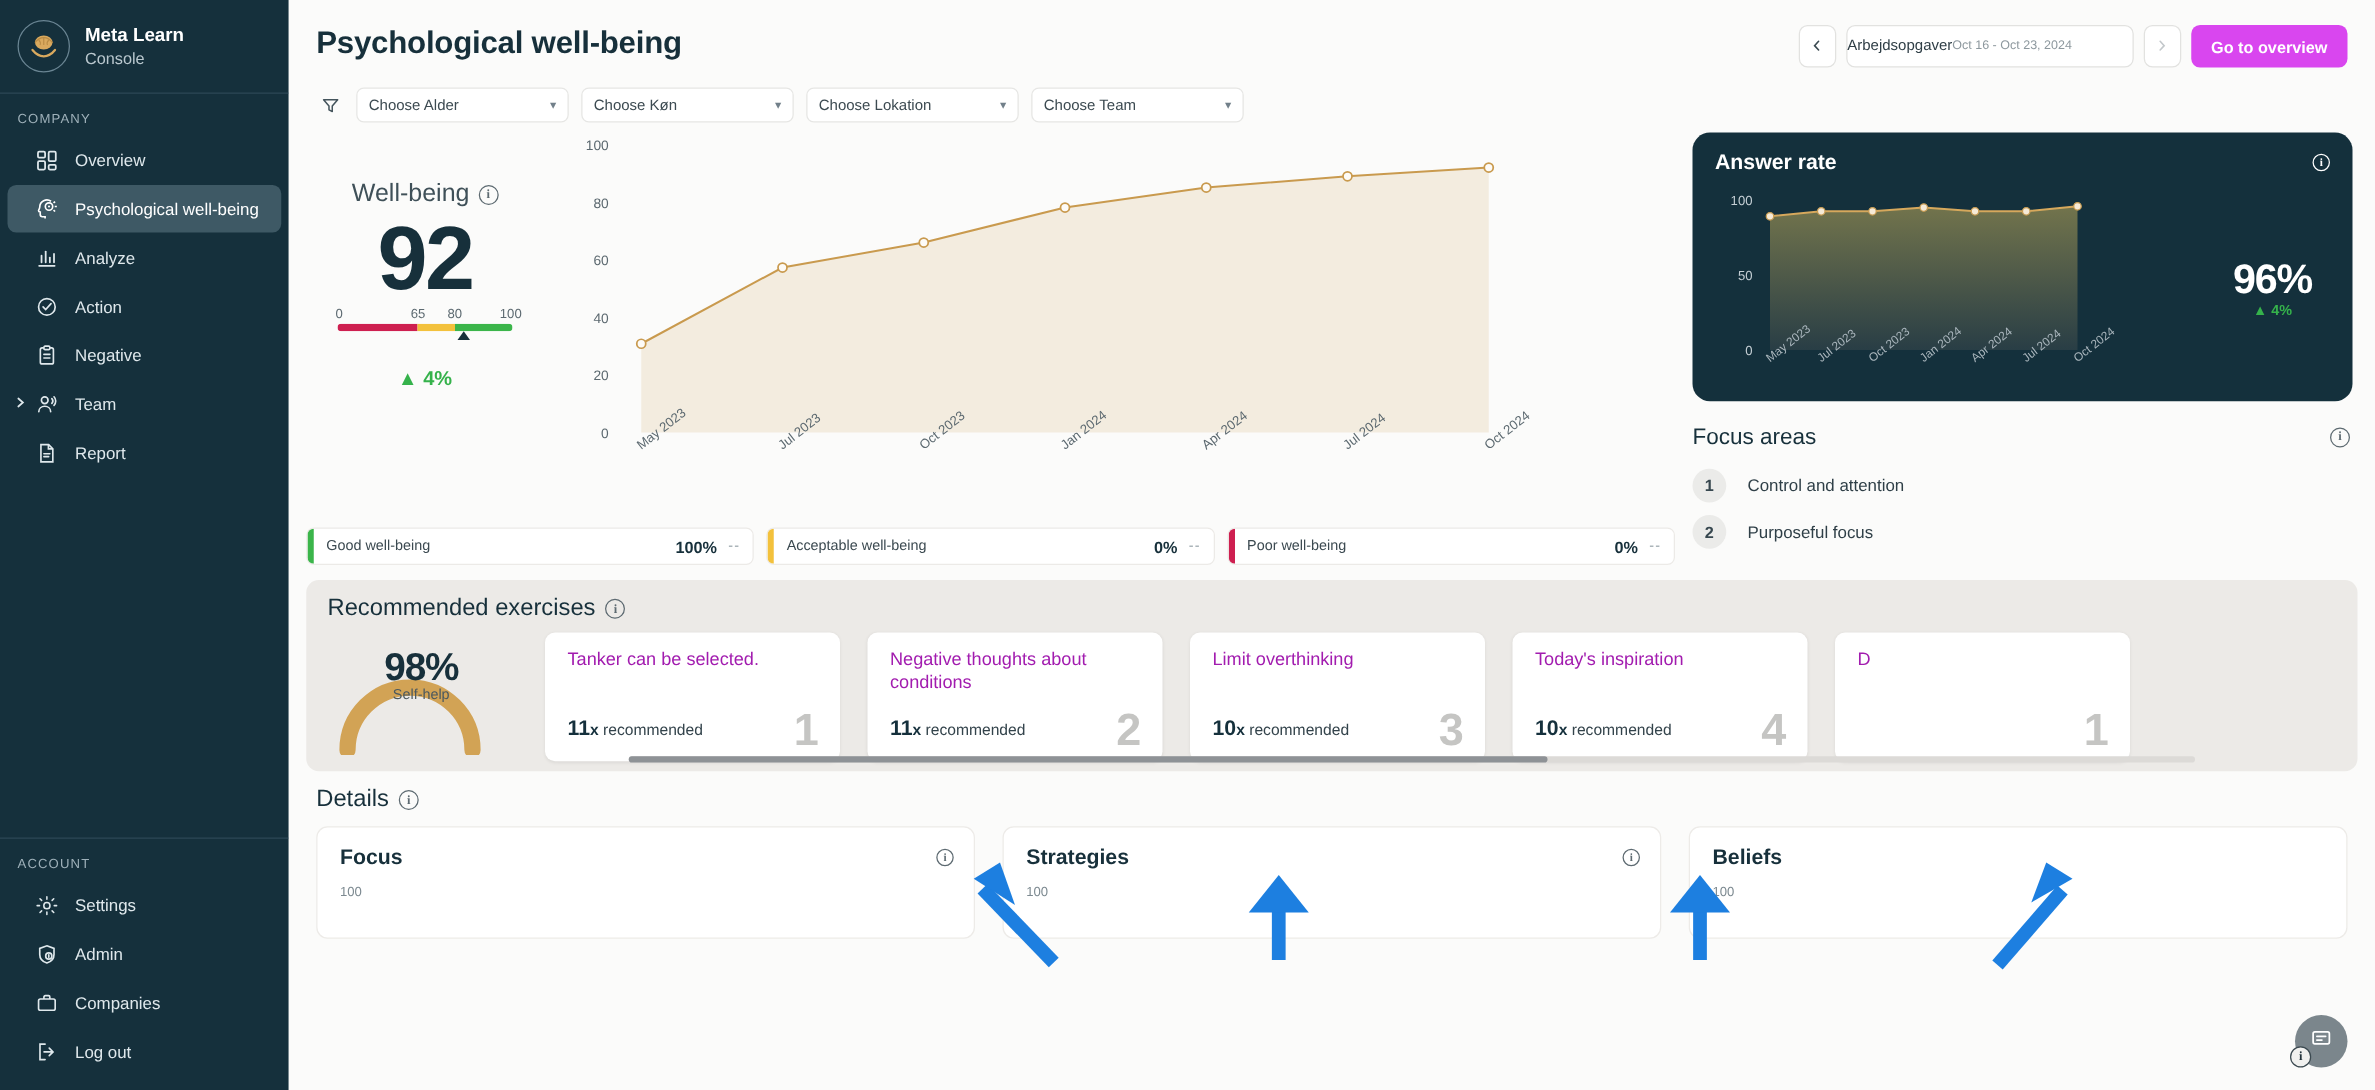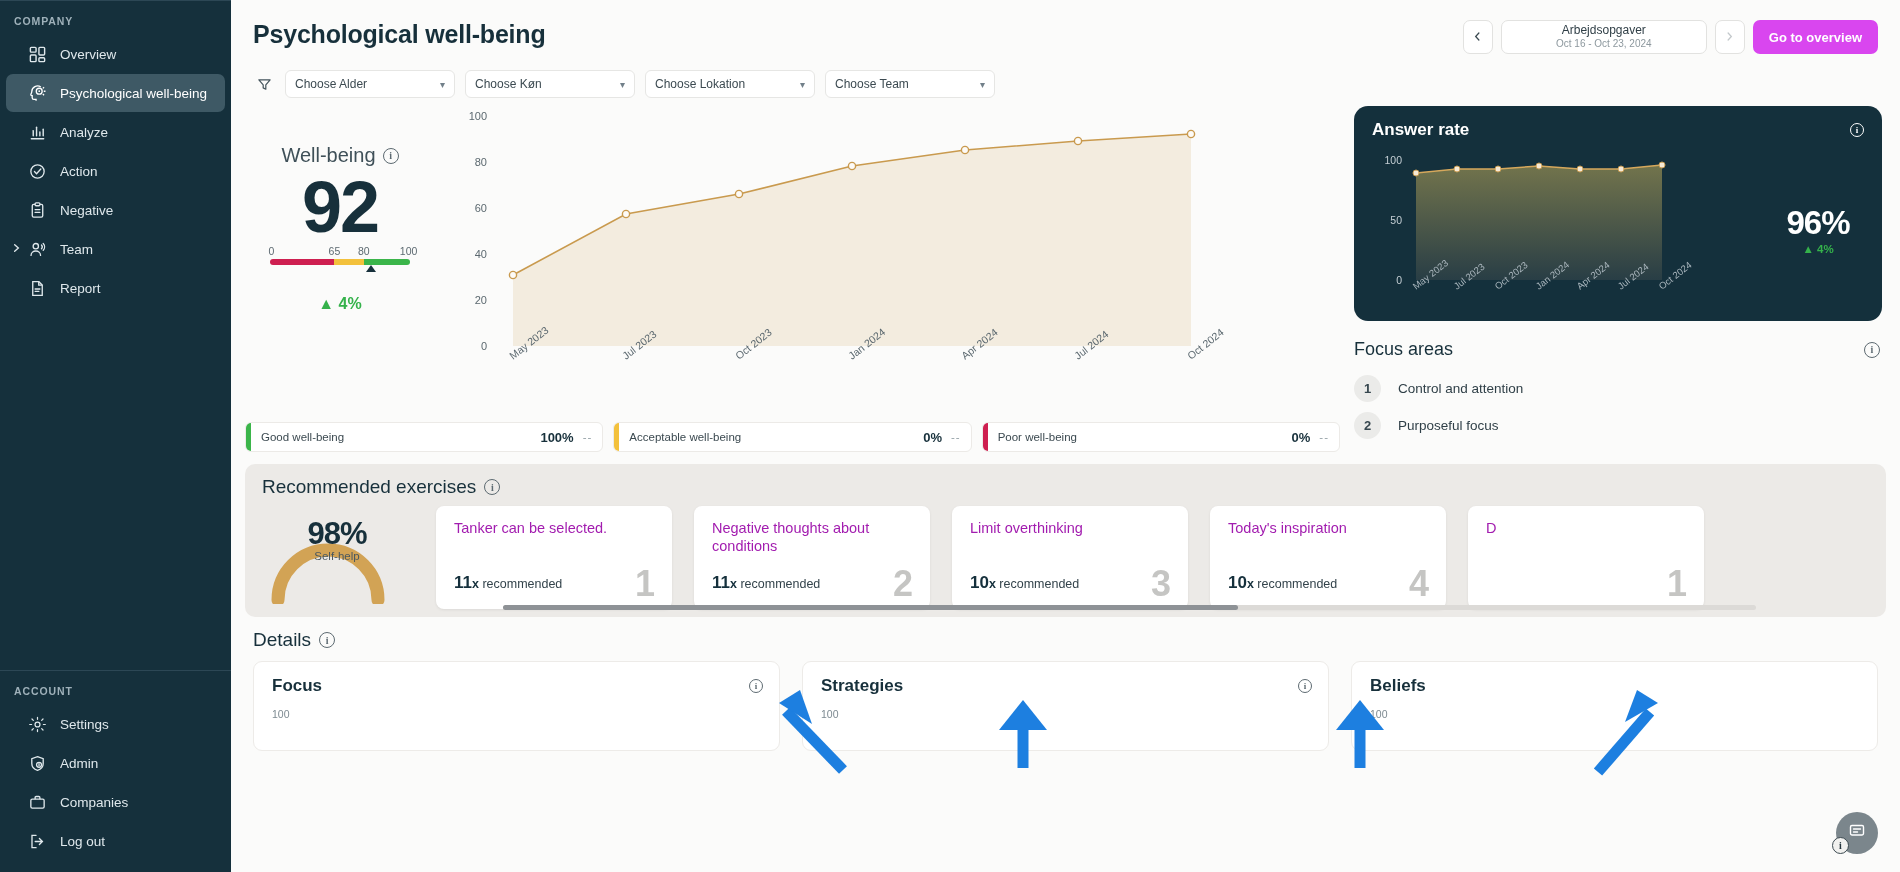--- a/index.html
+++ b/index.html
@@ -24,21 +24,21 @@
     width: 42px; height: 42px; border-radius: 50%;
     background: #15303c; border: 1.5px solid #6a8593;
     display: flex; align-items: center; justify-content: center;
     flex-shrink: 0;
   }
   .brand-text { line-height: 1.2; }
   .brand-title { font-size: 15px; font-weight: bold; color: #ffffff; }
   .brand-sub { font-size: 13px; color: #b9c7ce; margin-top: 1px; }
   .side-divider { height: 1px; background: #2c4755; margin: 0; }
   .side-section-label {
-    font-size: 10.5px; letter-spacing: .9px; font-weight: bold;
+    font-size: 10.5px; letter-spacing: .9px; font-weight: normal;
     color: #9fb1ba; padding: 14px 0 8px 14px;
   }
   .nav { display: flex; flex-direction: column; gap: 1px; padding: 0 6px; }
   .nav-item {
     display: flex; align-items: center; gap: 13px;
     height: 38px; padding: 0 10px 0 22px;
     border-radius: 7px; cursor: pointer;
     font-size: 13.5px; color: #dfe8ec; position: relative;
   }
   .nav-item.active { background: #3e5965; color: #ffffff; }
@@ -58,23 +58,23 @@
   }
   .page-title { font-size: 25px; font-weight: bold; color: #17303b; letter-spacing: -0.2px; }
   .date-nav { display: flex; align-items: center; gap: 8px; }
   .nav-arrow {
     width: 30px; height: 34px; border: 1px solid #e2e2e0; border-radius: 7px;
     background: #fff; display: flex; align-items: center; justify-content: center;
     cursor: pointer; color: #3b4a51; font-size: 13px;
   }
   .nav-arrow.dim { color: #c3c8cb; }
   .date-box {
-    width: 206px; height: 34px; border: 1px solid #e2e2e0; border-radius: 7px;
-    background: #fff; display: flex; flex-direction: column;
-    align-items: center; justify-content: center; cursor: pointer;
+    width: 230px; height: 34px; border: 1px solid #e2e2e0; border-radius: 7px;
+    background: #fff; display: flex; flex-direction: row;
+    align-items: center; cursor: pointer;
   }
   .date-box .d1 { font-size: 12px; color: #2f3e46; line-height: 1.15; }
   .date-box .d2 { font-size: 10px; color: #8d989e; line-height: 1.2; }
   .btn-overview {
     background: #d946ef; color: #fff; border: none; border-radius: 7px;
     height: 34px; padding: 0 16px; font-size: 13px; font-weight: bold;
     cursor: pointer; font-family: inherit;
   }
 
   
@@ -215,20 +215,34 @@
 
   
   .anno { position: absolute; pointer-events: none; left: 0; top: 0; width: 1900px; height: 872px; }
 </style>
 </head>
 <body>
 
 <div class="app">
 
   <aside class="sidebar">
+    <div class="brand">
+      <div class="brand-logo">
+        <svg width="26" height="26" viewBox="0 0 26 26">
+          <ellipse cx="13" cy="10" rx="7" ry="5.6" fill="#d9a95e"></ellipse>
+          <path d="M6 10 q3-4 7-4 q4 0 7 4" stroke="#b98b45" stroke-width="1" fill="none"></path>
+          <path d="M9 8 q2 2 1 4 M13 6 q0 4 0 6 M17 8 q-2 2 -1 4" stroke="#b98b45" stroke-width=".9" fill="none"></path>
+          <path d="M4 16 q4 5 9 5 q5 0 9-5" stroke="#d9a95e" stroke-width="1.8" fill="none" stroke-linecap="round"></path>
+        </svg>
+      </div>
+      <div class="brand-text">
+        <div class="brand-title">Meta Learn</div>
+        <div class="brand-sub">Console</div>
+      </div>
+    </div>
     <div class="side-divider"></div>
 
     <div class="side-section-label">COMPANY</div>
     <nav class="nav">
 
       <div class="nav-item">
         <span class="ic">
           <svg width="19" height="19" viewBox="0 0 20 20" fill="none" stroke="#dfe8ec" stroke-width="1.5">
             <rect x="2.5" y="2.5" width="6" height="5" rx="1"></rect>
               <rect x="11.5" y="2.5" width="6" height="8" rx="1"></rect>

